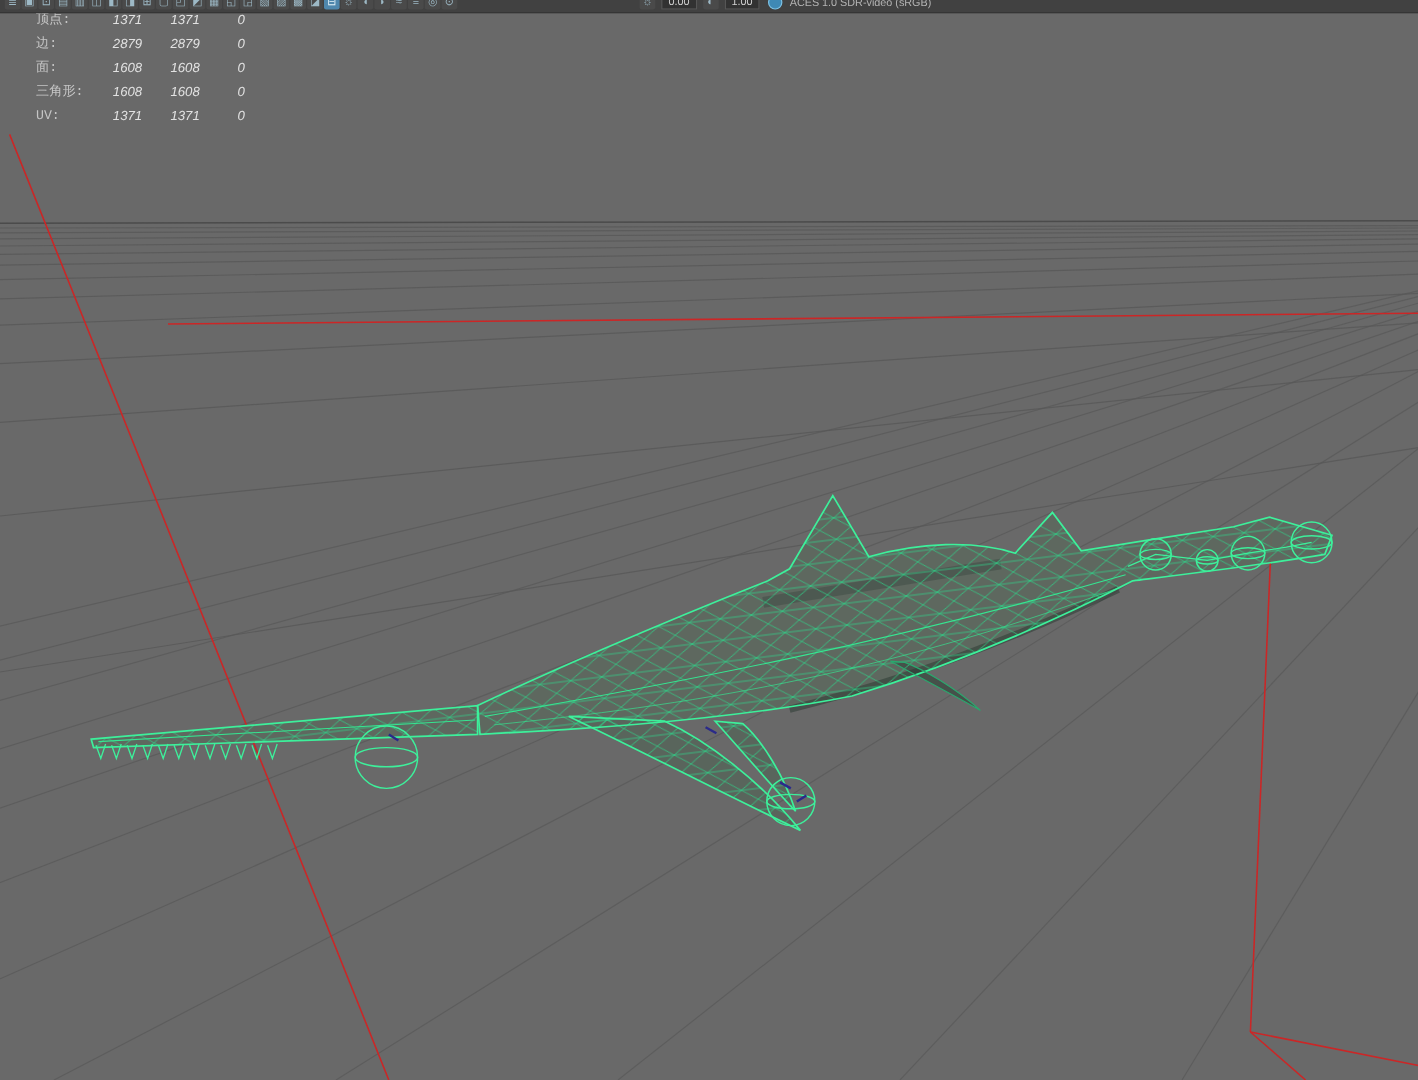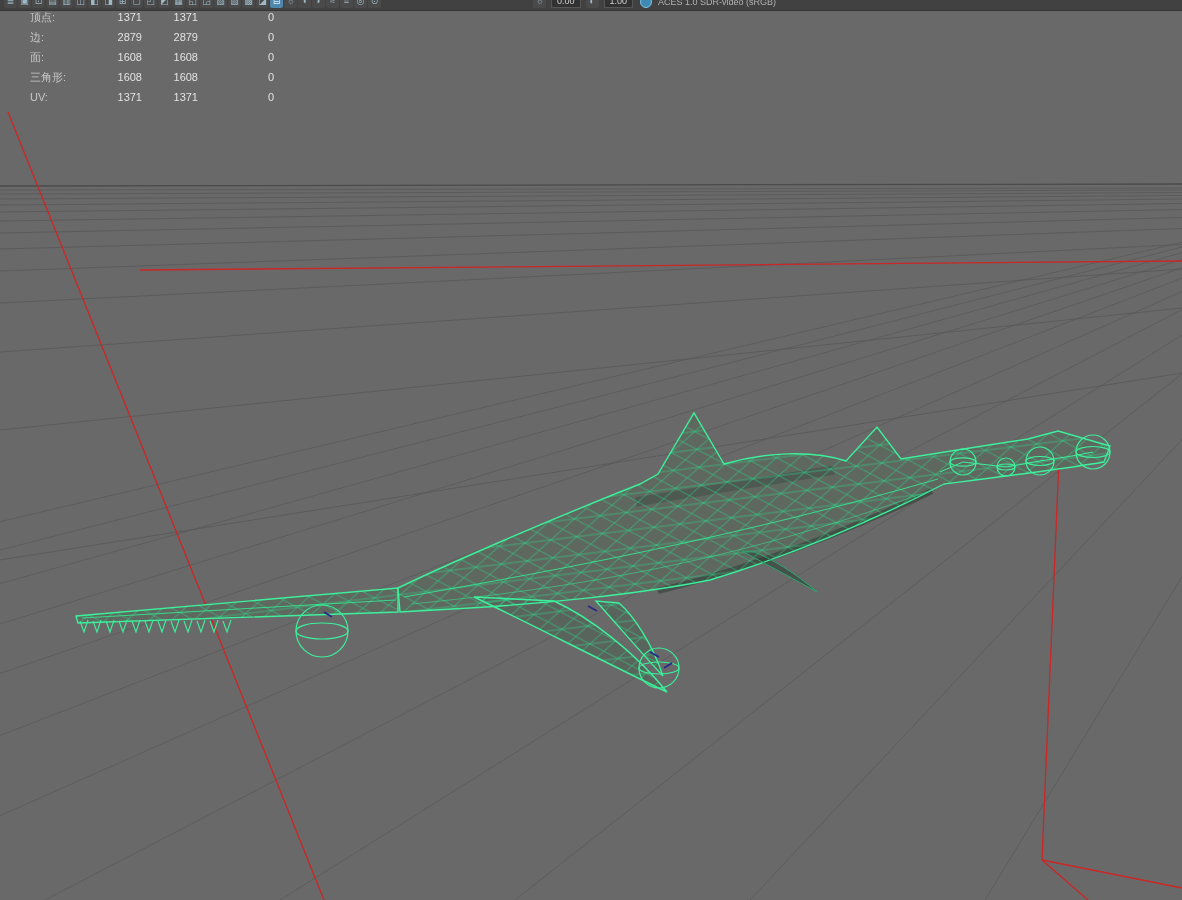--- a/index.html
+++ b/index.html
@@ -40,22 +40,22 @@
   .viewport svg{position:absolute;left:0;top:0;}
   
   .hud{
     position:absolute;left:30px;top:7px;z-index:3;
     font-size:11px;color:#cfcfcf;
   }
   .hud-row{
     display:grid;grid-template-columns:64px 48px 56px 76px;
     height:20px;line-height:20px;
   }
-  .hud-label{text-align:left;color:#c6c6c6;}
-  .hud-val{text-align:right;color:#e2e2e2;}
+  .hud-label{text-align:left;color:#c6c6c6;font-family:Liberation Mono, monospace;}
+  .hud-val{color:#e2e2e2;font-style:italic;}
 </style>
 </head>
 <body>
 
 <div class="toolbar">
   <div class="tb-inner">
     <span id="tb-icons" class="tb-icons">
         <span class="tb-icon">≣</span>
         <span class="tb-icon">▣</span>
         <span class="tb-icon">⊡</span>

